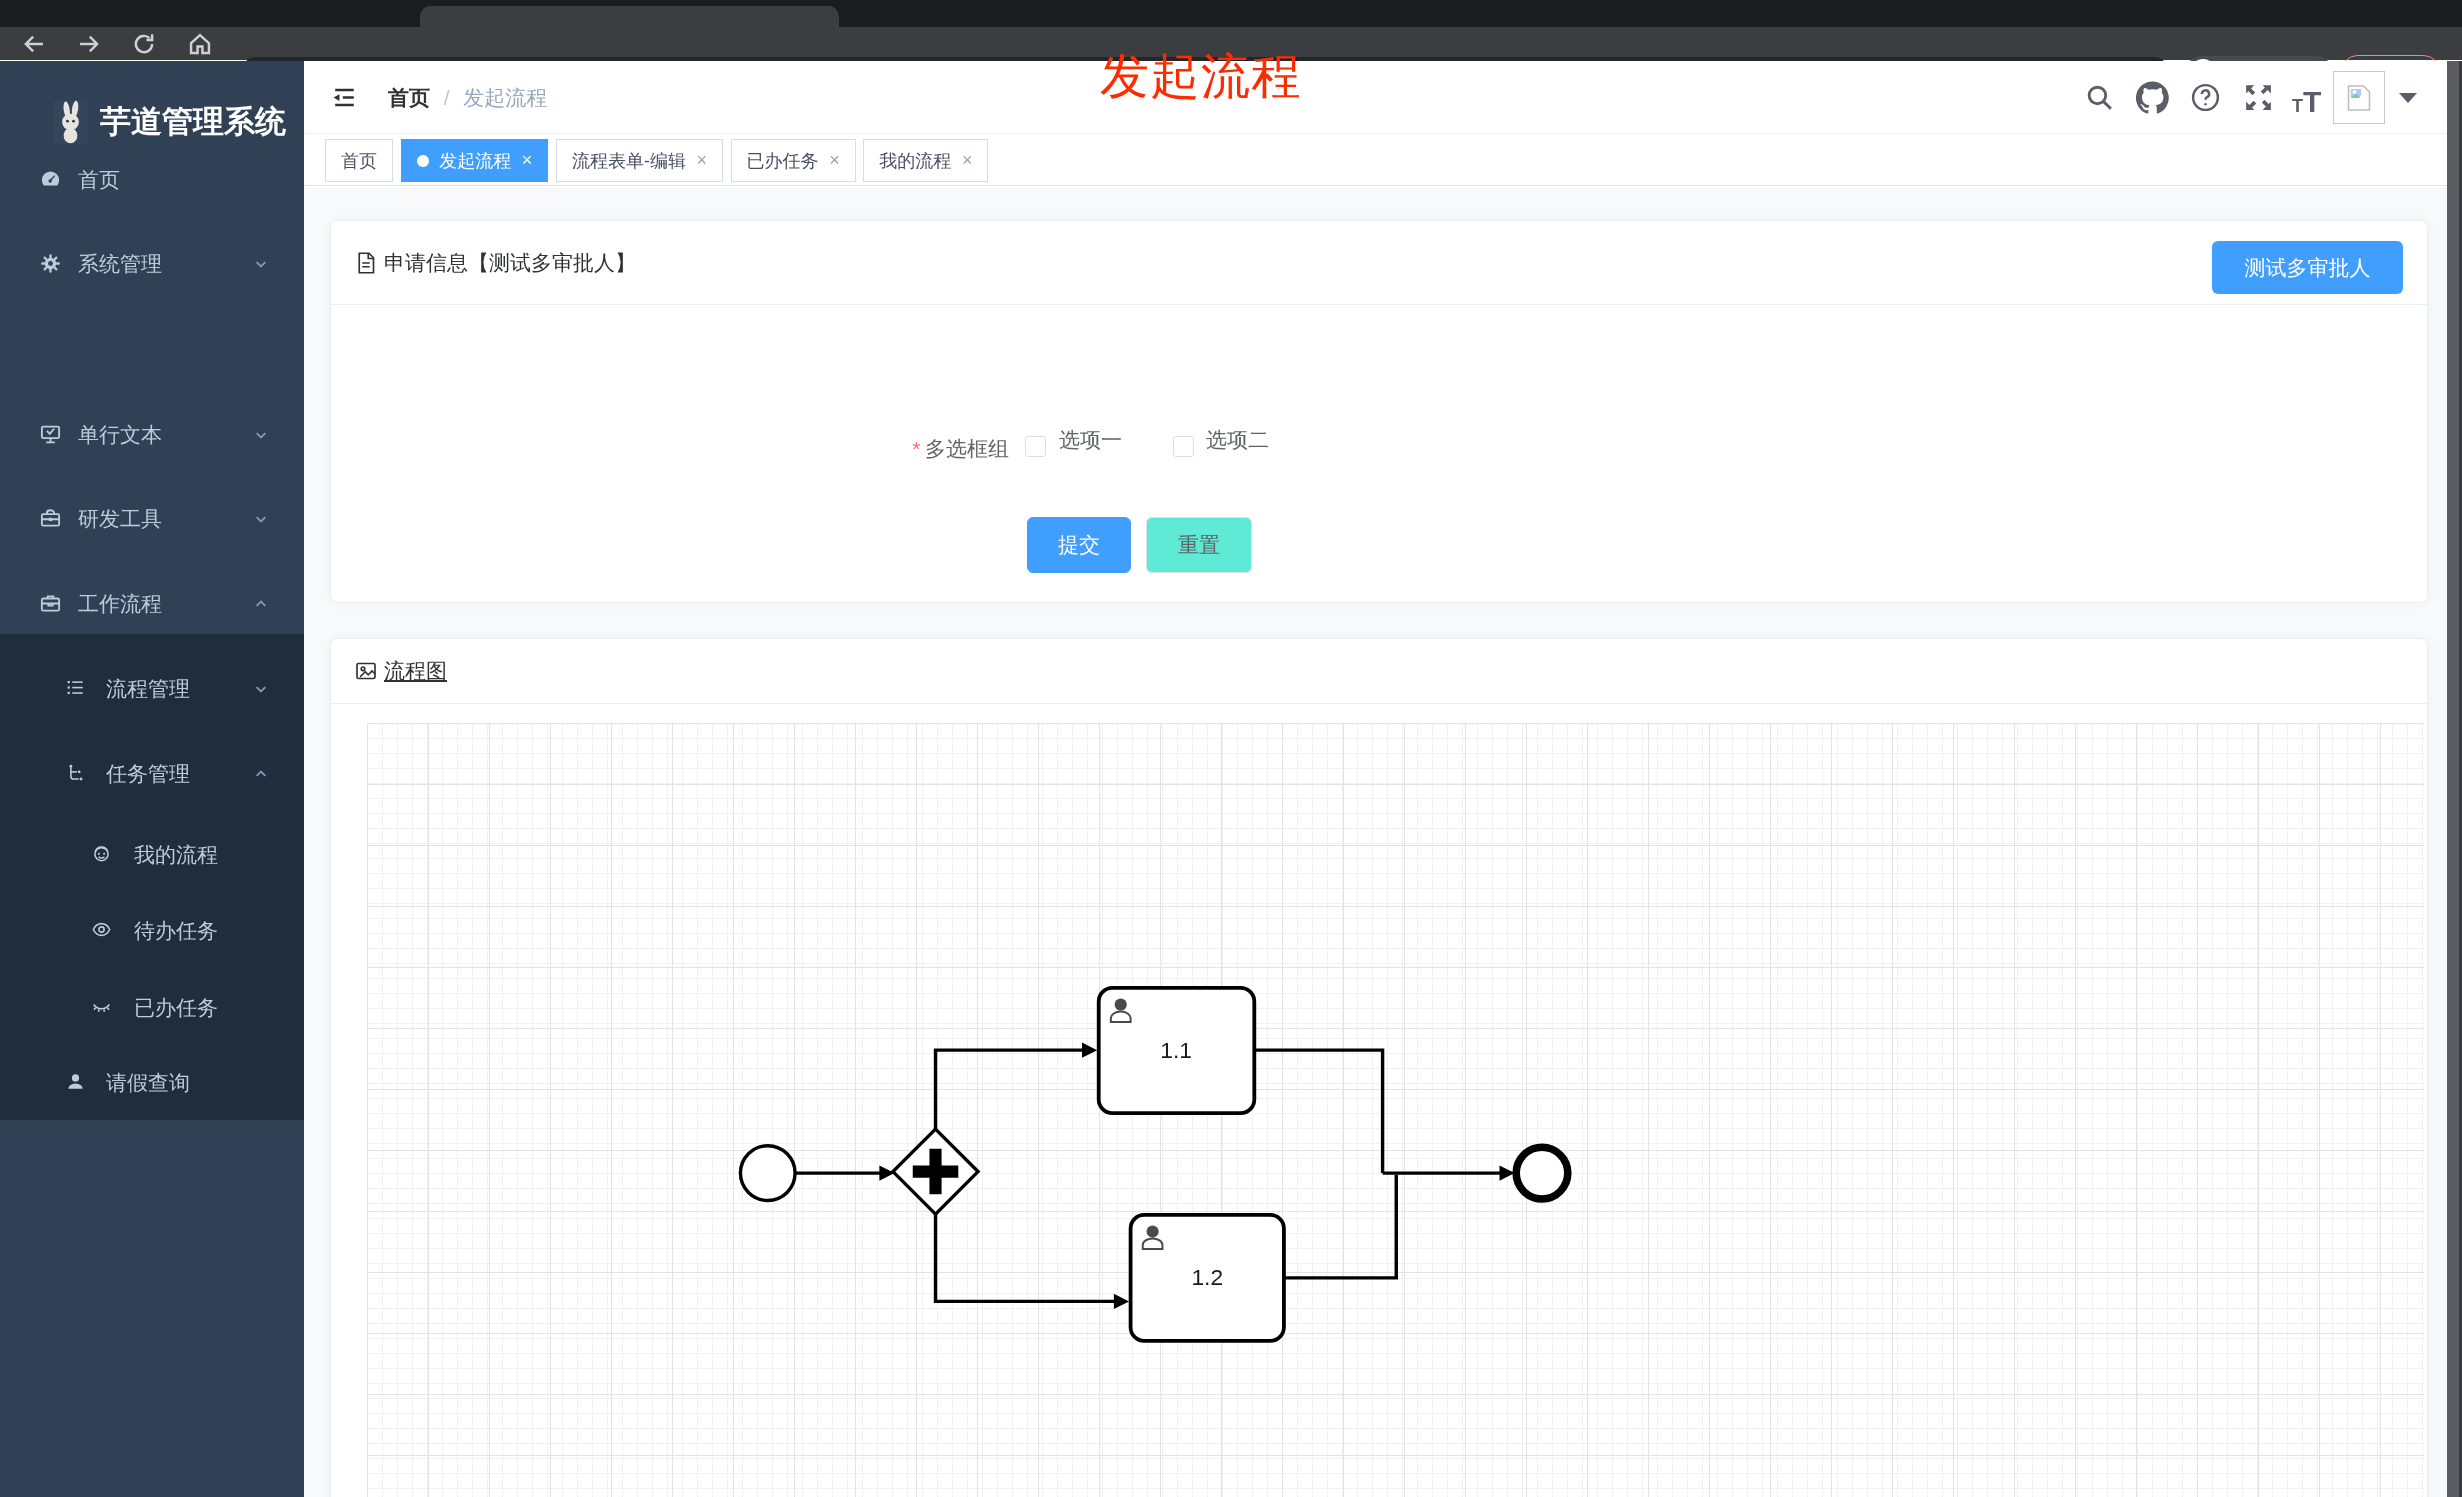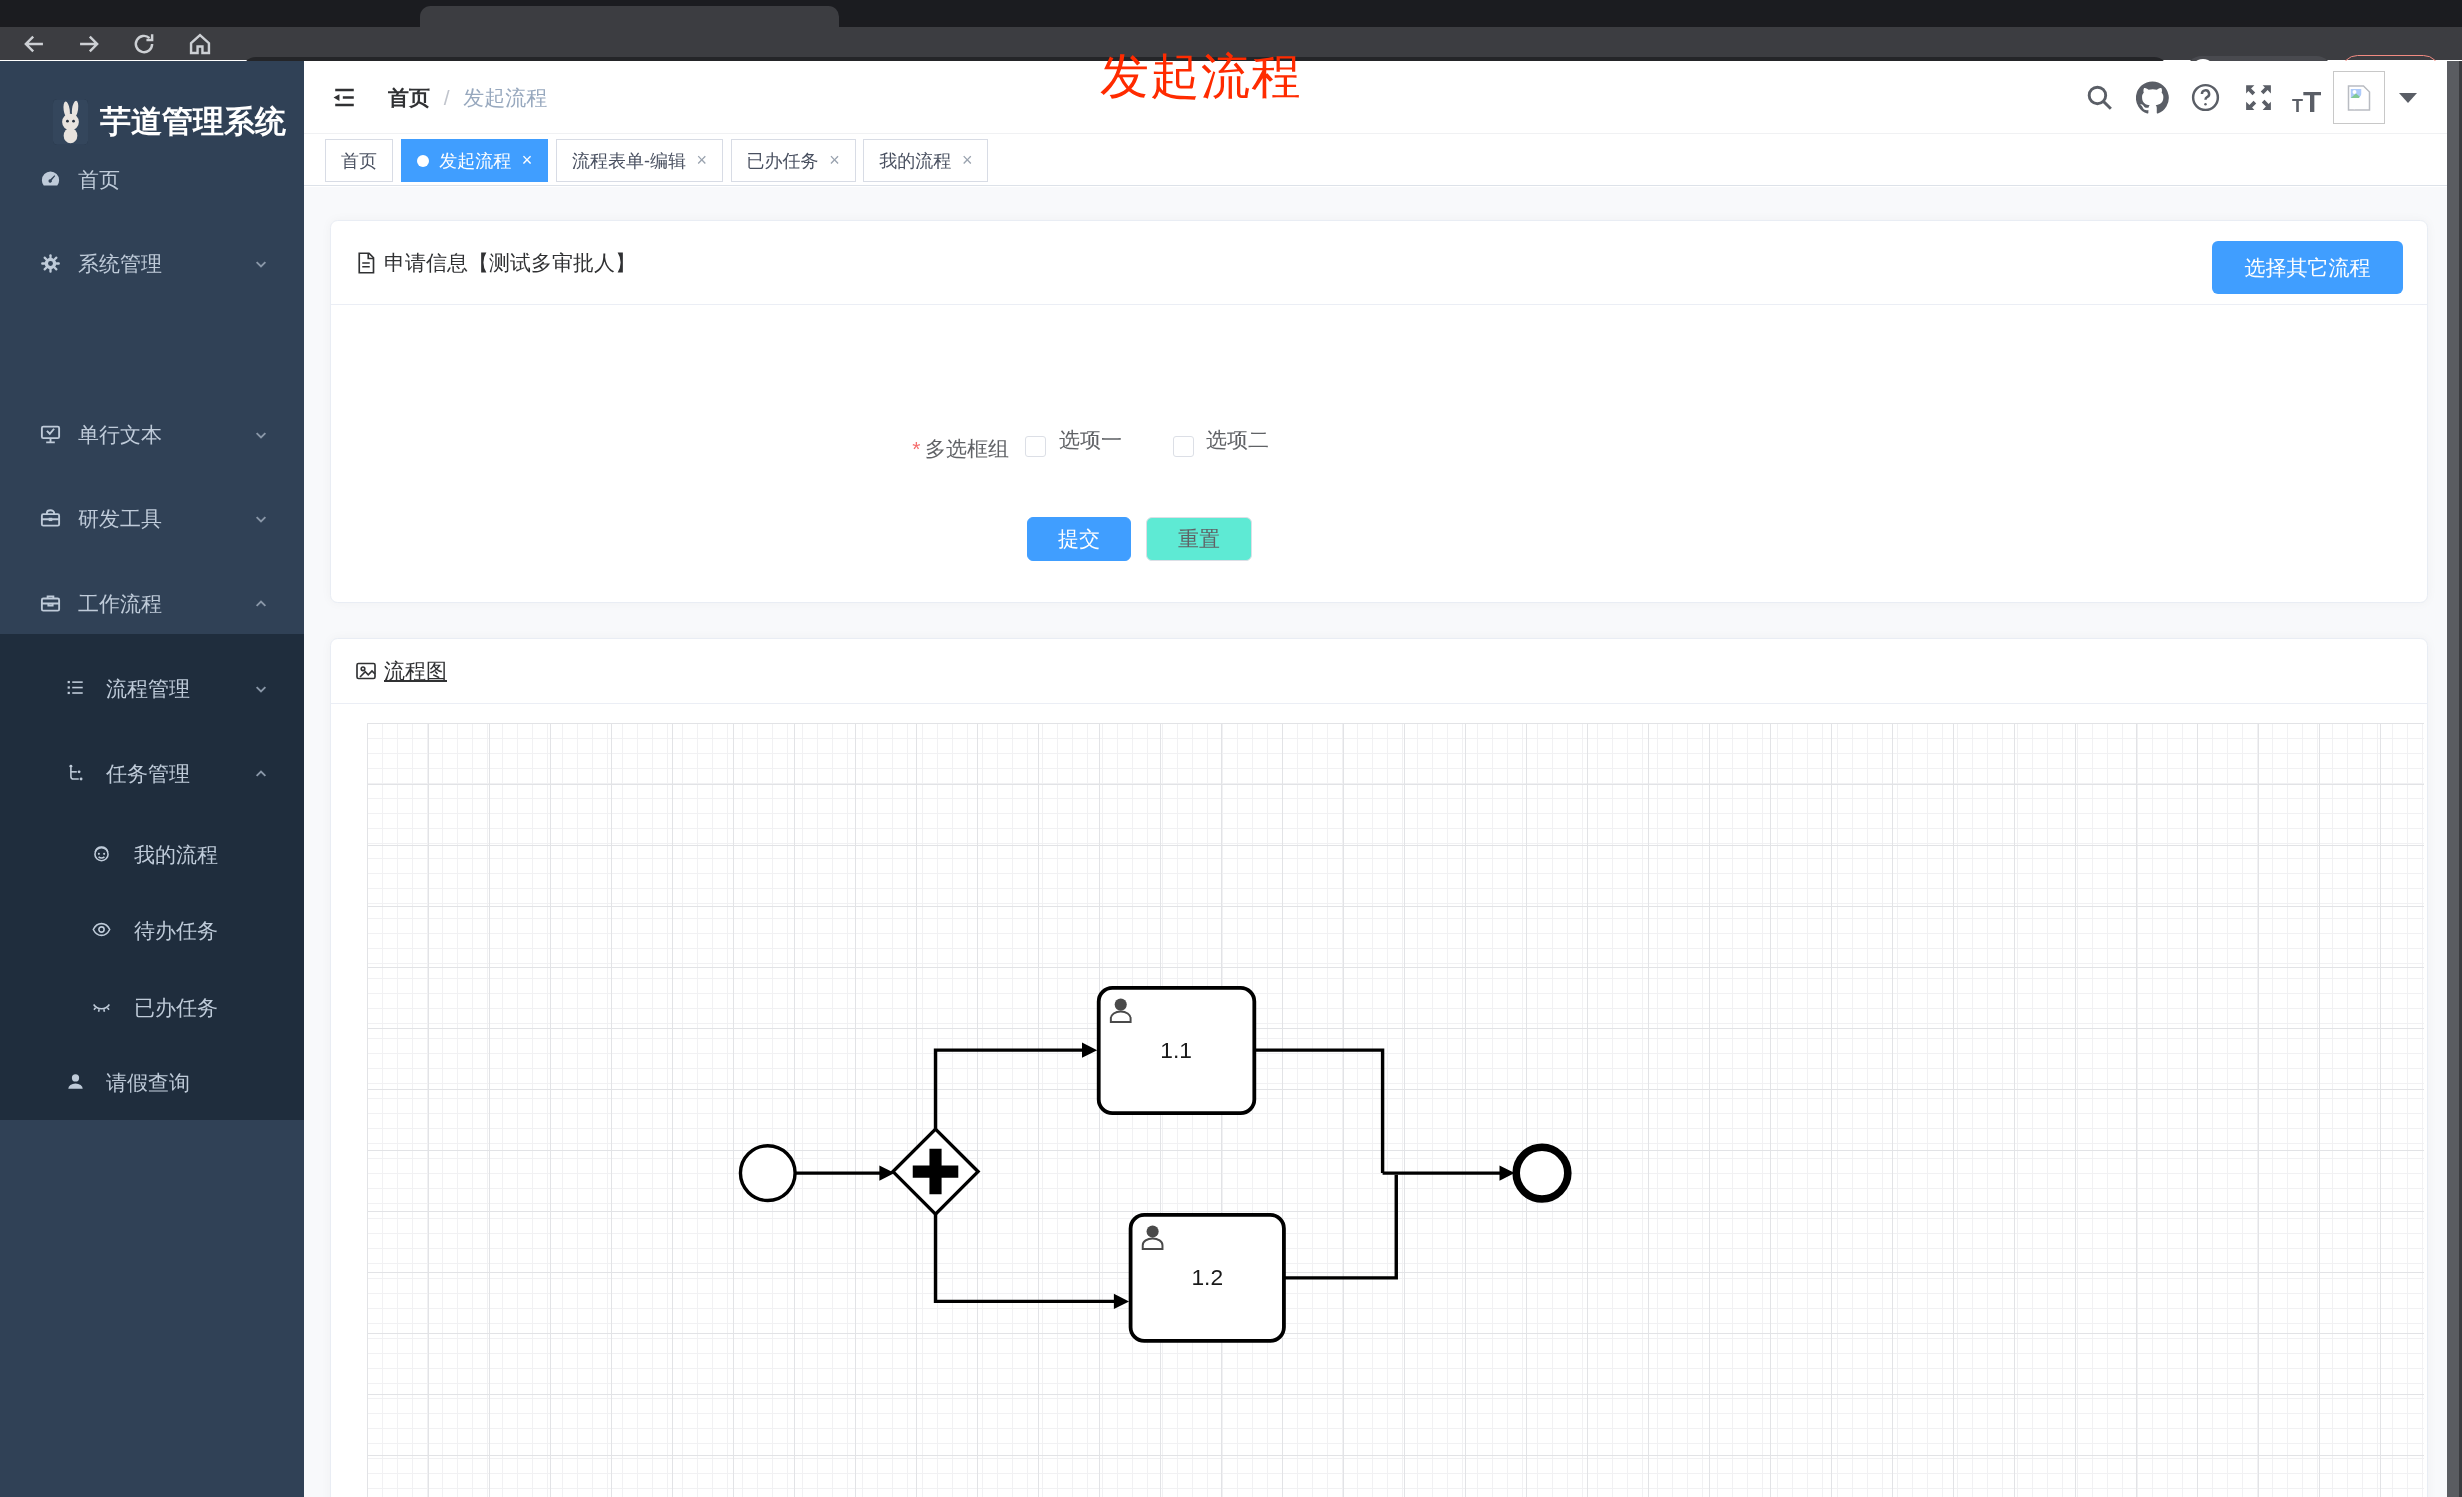--- a/index.html
+++ b/index.html
@@ -72,21 +72,21 @@
   .card2 .card-header { height:65px; border-bottom:1.5px solid #ebeef5;text-decoration:underline; }
   .card-header .cic { width:24px; height:24px; margin:0 6px 0 23px; color:#303133; }
   .other-btn { position:absolute; right:24px; top:20px; width:191px; height:53px; background:#409eff; color:#fff; font-size:21px; border:none; border-radius:6px; }
 
   .form-label { position:absolute; left:0; width:678px; text-align:right; font-size:21px; color:#606266; }
   .form-label .req { color:#f56c6c; margin-right:4.6px; }
   .el-input { position:absolute; left:693px; top:114px; width:1202px; height:47px; border:1.5px solid #dcdfe6; border-radius:6px; font-size:21px; color:#606266; padding:0 18px; outline:none; font-family:"Liberation Sans",sans-serif; }
   .el-input::placeholder { color:#c0c4cc; }
   .checkbox { position:absolute; top:215px; width:21px; height:21px; border:1.5px solid #dcdfe6; border-radius:3px; background:#fff; }
   .cb-label { position:absolute; top:205px; font-size:21px; color:#606266; }
-  .btn { position:absolute; top:296px; height:44px; border-radius:6px; font-size:21px; display:flex; align-items:center; justify-content:center; }
+  .btn { position:absolute; top:296px; height:56px; border-radius:6px; font-size:21px; display:flex; align-items:center; justify-content:center; }
   .btn-primary { left:696px; width:104px; background:#409eff; color:#fff; border:1.5px solid #409eff; }
   .btn-plain { left:815px; width:106px; background:#5eead4; color:#606266; border:1.5px solid #dcdfe6; }
 
   .bpmn-canvas { position:absolute; left:36px; top:84px; width:2057px; height:797px; background-color:#fff;
     background-image:
       linear-gradient(#e2e3e6 0.8px, transparent 0.8px),
       linear-gradient(90deg, #e2e3e6 0.8px, transparent 0.8px),
       linear-gradient(#f1f1f3 0.8px, transparent 0.8px),
       linear-gradient(90deg, #f1f1f3 0.8px, transparent 0.8px);
     background-size:61px 61px, 61px 61px, 15px 15px, 15px 15px; }
@@ -428,21 +428,21 @@
     <div class="card card1">
       <div class="card-header">
         <span class="cic">
           <svg viewBox="0 0 32 32" width="24" height="24" fill="none" stroke="currentColor" stroke-width="2.2">
               <path d="M7 3h13l6 6v20H7z"></path>
               <path d="M19 3v7h7"></path>
               <path d="M11 16h10M11 21h10"></path>
             </svg>
         </span>
         <span>申请信息【测试多审批人】</span>
-        <button class="other-btn">选择其它流程</button>
+        <button class="other-btn">测试多审批人</button>
       </div>
 
 
       <div class="form-label" style="top:214px"><span class="req">*</span><span>多选框组</span></div>
       <span class="checkbox" style="left:694px"></span>
       <span class="cb-label" style="left:728px">选项一</span>
       <span class="checkbox" style="left:842px"></span>
       <span class="cb-label" style="left:875px">选项二</span>
 
       <div class="btn btn-primary">提交</div>

